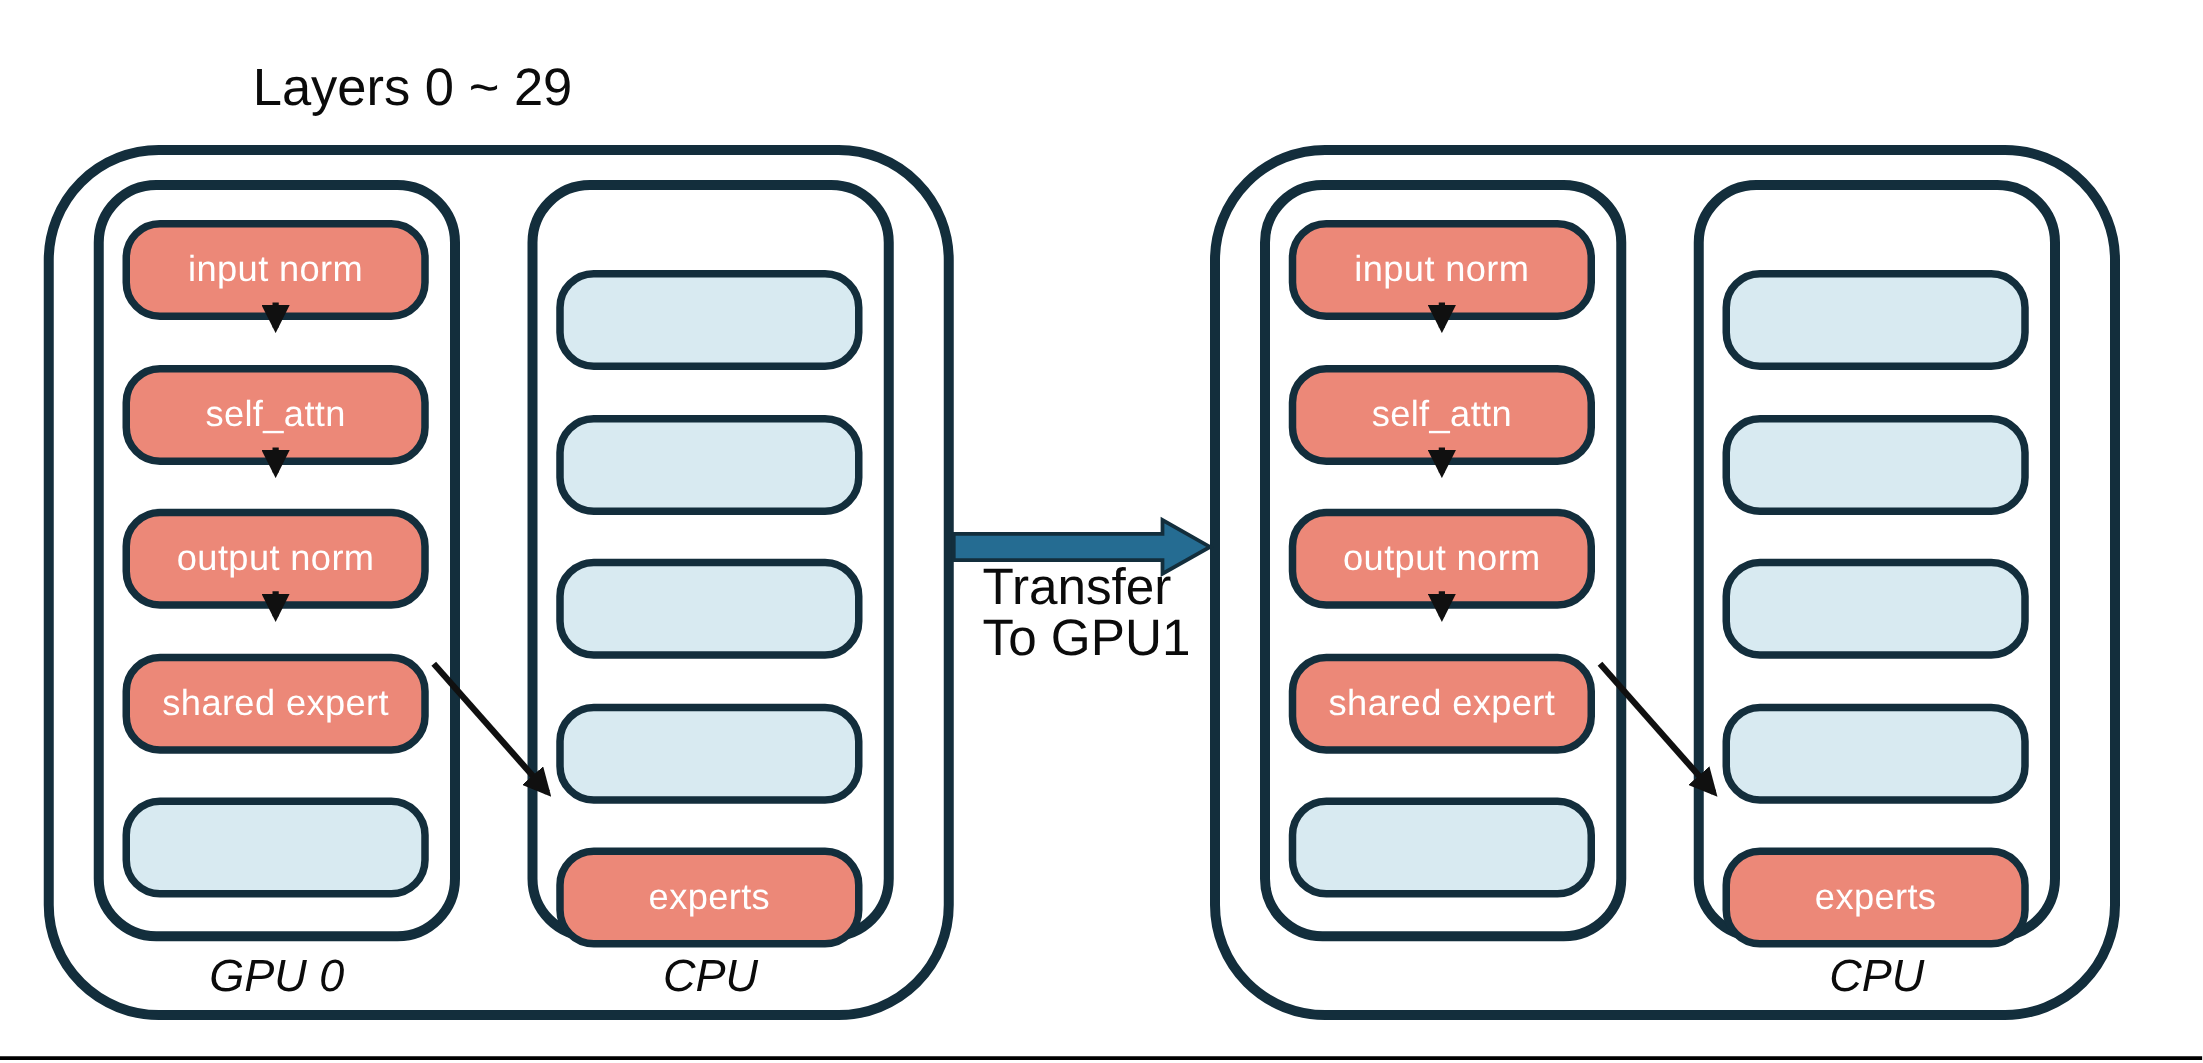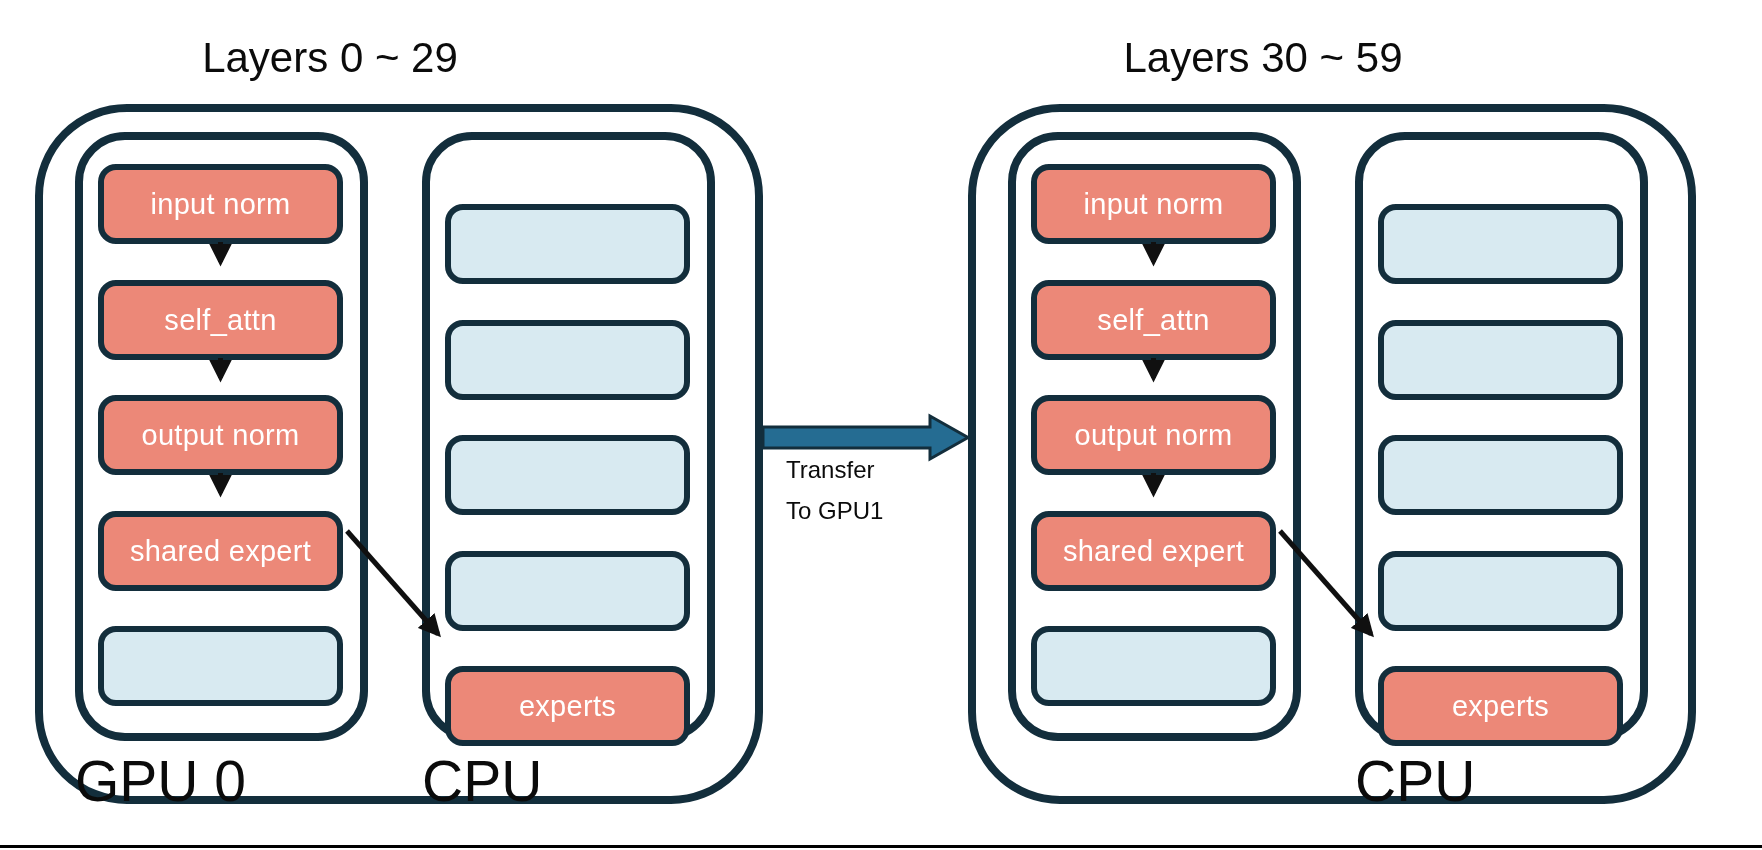--- a/index.html
+++ b/index.html
@@ -1,57 +1,57 @@
 <!DOCTYPE html>
 <html style="--outline: #132E3C; --module-fill: #EC8878; --empty-fill: #D8EAF1; --transfer-fill: #256C92; --module-text: #FFFFFF; --text: #0B0B0B; --bottom-rule: #000000;"><head>
 <meta charset="utf-8">
 <style>
   html,body{margin:0;padding:0;background:#ffffff;}
   .canvas{
     position:relative;width:1762px;height:850px;background:#ffffff;overflow:hidden;
     font-family:"Liberation Sans",sans-serif;color:var(--text,#0b0b0b);
   }
-  .group{position:absolute;top:4px;width:829px;height:626px;}
+  .group{position:absolute;top:16px;width:829px;height:626px;}
   .group.left{left:0;}
   .group.right{left:933px;}
   .diagram-title{
     position:absolute;left:130px;top:30px;width:400px;text-align:center;
     font-size:42px;font-weight:400;color:var(--text,#0b0b0b);white-space:nowrap;
   }
   .outer{
     position:absolute;left:35px;top:100px;width:728px;height:700px;box-sizing:border-box;
     border:8px solid var(--outline,#132e3c);border-radius:92px;background:#ffffff;
   }
   .col{
     position:absolute;top:128px;width:293px;height:609px;box-sizing:border-box;
     border:8px solid var(--outline,#132e3c);border-radius:50px;background:#ffffff;
   }
   .col.gpu{left:75px;}
   .col.cpu{left:422px;}
   .box{
     position:absolute;width:245px;height:80px;box-sizing:border-box;
-    border:6px solid var(--outline,#132e3c);border-radius:18px;
+    border:6px solid var(--outline,#132e3c);border-radius:30px;
     display:flex;align-items:center;justify-content:center;
     font-size:29px;letter-spacing:.3px;
   }
   .box.gpu-x{left:98px;}
   .box.cpu-x{left:445px;margin-top:40px;}
   .module{background:var(--module-fill,#ec8878);color:var(--module-text,#ffffff);}
   .empty{background:var(--empty-fill,#d8eaf1);}
   .hw-label{
-    position:absolute;top:744px;width:293px;text-align:left;
-    font-size:57px;color:var(--text,#0b0b0b);white-space:nowrap;
+    position:absolute;top:744px;width:293px;text-align:center;
+    font-size:36px;color:var(--text,#0b0b0b);white-space:nowrap;font-style:italic;
   }
   .hw-label.gpu{left:75px;}
   .hw-label.cpu{left:422px;}
   .arrow-layer{position:absolute;left:0;top:0;width:1762px;height:850px;pointer-events:none;}
   .flow{stroke:#101010;stroke-width:5;fill:none;}
   .transfer-shape{fill:var(--transfer-fill,#256c92);stroke:var(--outline,#132e3c);stroke-width:3;}
   .transfer-text{
-    position:absolute;left:786px;top:449px;font-size:24px;line-height:41px;
+    position:absolute;left:786px;top:449px;font-size:41px;line-height:41px;
     color:var(--text,#0b0b0b);white-space:nowrap;
   }
   .bottom-rule{position:absolute;left:0;top:845px;width:1762px;height:3px;background:var(--bottom-rule,#000000);}
 </style>
 </head>
 <body>
 
 <div class="canvas">
 
   <div class="group left">
@@ -70,21 +70,20 @@
     <div class="box cpu-x empty" style="top:276px"></div>
     <div class="box cpu-x empty" style="top:391px"></div>
     <div class="box cpu-x empty" style="top:507px"></div>
     <div class="box cpu-x module" style="top:622px">experts</div>
 
     <div class="hw-label gpu">GPU 0</div>
     <div class="hw-label cpu">CPU</div>
   </div>
 
   <div class="group right">
-    <div class="diagram-title">Layers 30 ~ 59</div>
     <div class="outer"></div>
 
     <div class="col gpu"></div>
     <div class="box gpu-x module" style="top:160px">input norm</div>
     <div class="box gpu-x module" style="top:276px">self_attn</div>
     <div class="box gpu-x module" style="top:391px">output norm</div>
     <div class="box gpu-x module" style="top:507px">shared expert</div>
     <div class="box gpu-x empty" style="top:622px"></div>
 
     <div class="col cpu"></div>

